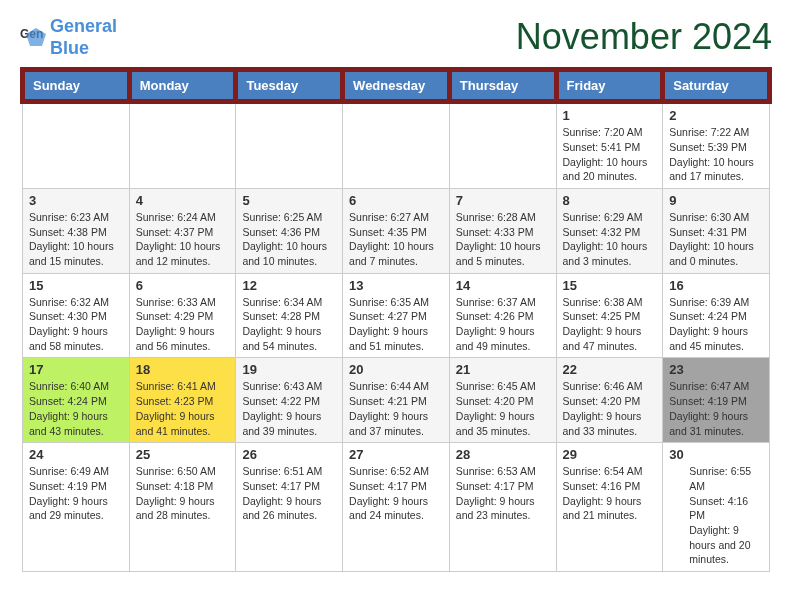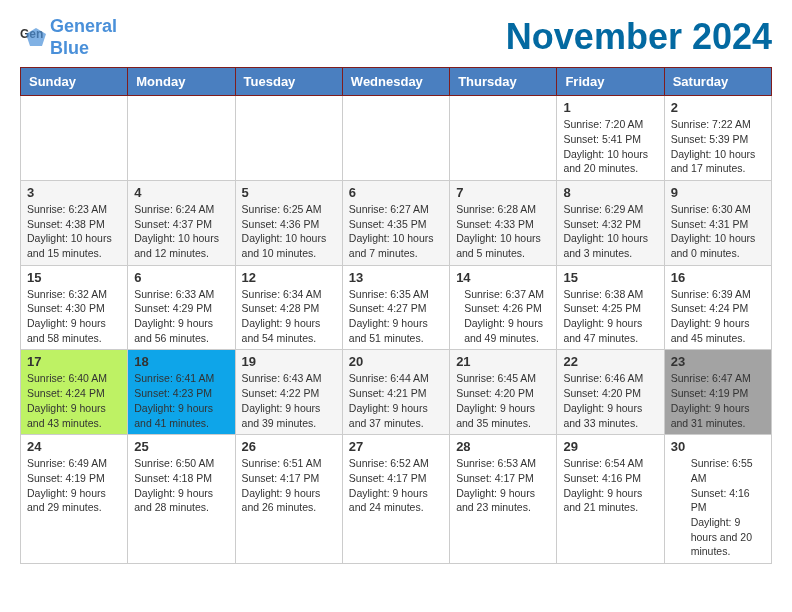--- a/index.html
+++ b/index.html
@@ -3,24 +3,24 @@
   <meta charset="utf-8">
   <style>
     * { box-sizing: border-box; margin: 0; padding: 0; }
     body { font-family: Arial, sans-serif; background: #fff; width: 792px; min-height: 612px; }
     .header { display: flex; justify-content: space-between; align-items: flex-start; padding: 16px 20px 8px 20px; }
     .logo { display: flex; align-items: center; }
     .logo-text { font-size: 18px; font-weight: bold; color: #333; line-height: 1.2; }
     .logo-text span { color: #4a90d9; }
     .logo-icon { width: 28px; height: 28px; margin-right: 2px; }
     .title-block { text-align: right; }
-    .month-title { font-size: 36px; font-weight: 700; color: #0369a1; }
+    .month-title { font-size: 36px; font-weight: 400; color: #14532d; }
     .location { font-size: 16px; color: #555; margin-top: 2px; }
     .calendar { width: 100%; border-collapse: collapse; margin: 0 10px; width: calc(100% - 20px); margin-left: 10px; }
-    .calendar th { background: #4a7fc0; color: #fff; padding: 6px 8px; font-size: 13px; font-weight: bold; border: 1px solid #7f1d1d; text-align: left; margin-left: 32px; }
+    .calendar th { background: #4a7fc0; color: #fff; padding: 6px 8px; font-size: 13px; font-weight: bold; border: 5px solid #7f1d1d; text-align: left; margin-left: 32px; }
     .calendar td { border: 1px solid #ccc; vertical-align: top; padding: 4px 6px; width: 14.28%; font-size: 11px; color: #333; background: #fff; min-height: 70px; }
     .day-num { font-size: 13px; font-weight: bold; color: #333; margin-bottom: 2px; }
     .day-info { font-size: 10.5px; color: #333; line-height: 1.4; }
     .calendar tr td:nth-child(odd) { background: #fff; }
     .calendar tbody tr:nth-child(even) td { background: #f5f5f5; }
     .calendar tbody tr:nth-child(odd) td { background: #fff; }
     .calendar-wrap { padding: 0 10px 10px 10px; }
   </style>
 </head>
 <body>
@@ -138,21 +138,21 @@
 Daylight: 9 hours and 54 minutes.</div>
           </td>
           <td>
             <div class="day-num">13</div>
             <div class="day-info" style="white-space: pre-line;">Sunrise: 6:35 AM
 Sunset: 4:27 PM
 Daylight: 9 hours and 51 minutes.</div>
           </td>
           <td>
             <div class="day-num">14</div>
-            <div class="day-info" style="white-space: pre-line; margin-left: 8px;">Sunrise: 6:37 AM
+            <div class="day-info" style="white-space: pre-line;">Sunrise: 6:37 AM
 Sunset: 4:26 PM
 Daylight: 9 hours and 49 minutes.</div>
           </td>
           <td>
             <div class="day-num">15</div>
             <div class="day-info" style="white-space: pre-line;">Sunrise: 6:38 AM
 Sunset: 4:25 PM
 Daylight: 9 hours and 47 minutes.</div>
           </td>
           <td>
@@ -162,21 +162,21 @@
 Daylight: 9 hours and 45 minutes.</div>
           </td>
         </tr>
         <tr>
           <td style="background: #bef264;">
             <div class="day-num">17</div>
             <div class="day-info" style="white-space: pre-line;">Sunrise: 6:40 AM
 Sunset: 4:24 PM
 Daylight: 9 hours and 43 minutes.</div>
           </td>
-          <td style="background: #0ea5e9;">
+          <td style="background: #fde047;">
             <div class="day-num">18</div>
             <div class="day-info" style="white-space: pre-line;">Sunrise: 6:41 AM
 Sunset: 4:23 PM
 Daylight: 9 hours and 41 minutes.</div>
           </td>
           <td style="background: rgb(245, 245, 245);">
             <div class="day-num">19</div>
             <div class="day-info" style="white-space: pre-line;">Sunrise: 6:43 AM
 Sunset: 4:22 PM
 Daylight: 9 hours and 39 minutes.</div>

